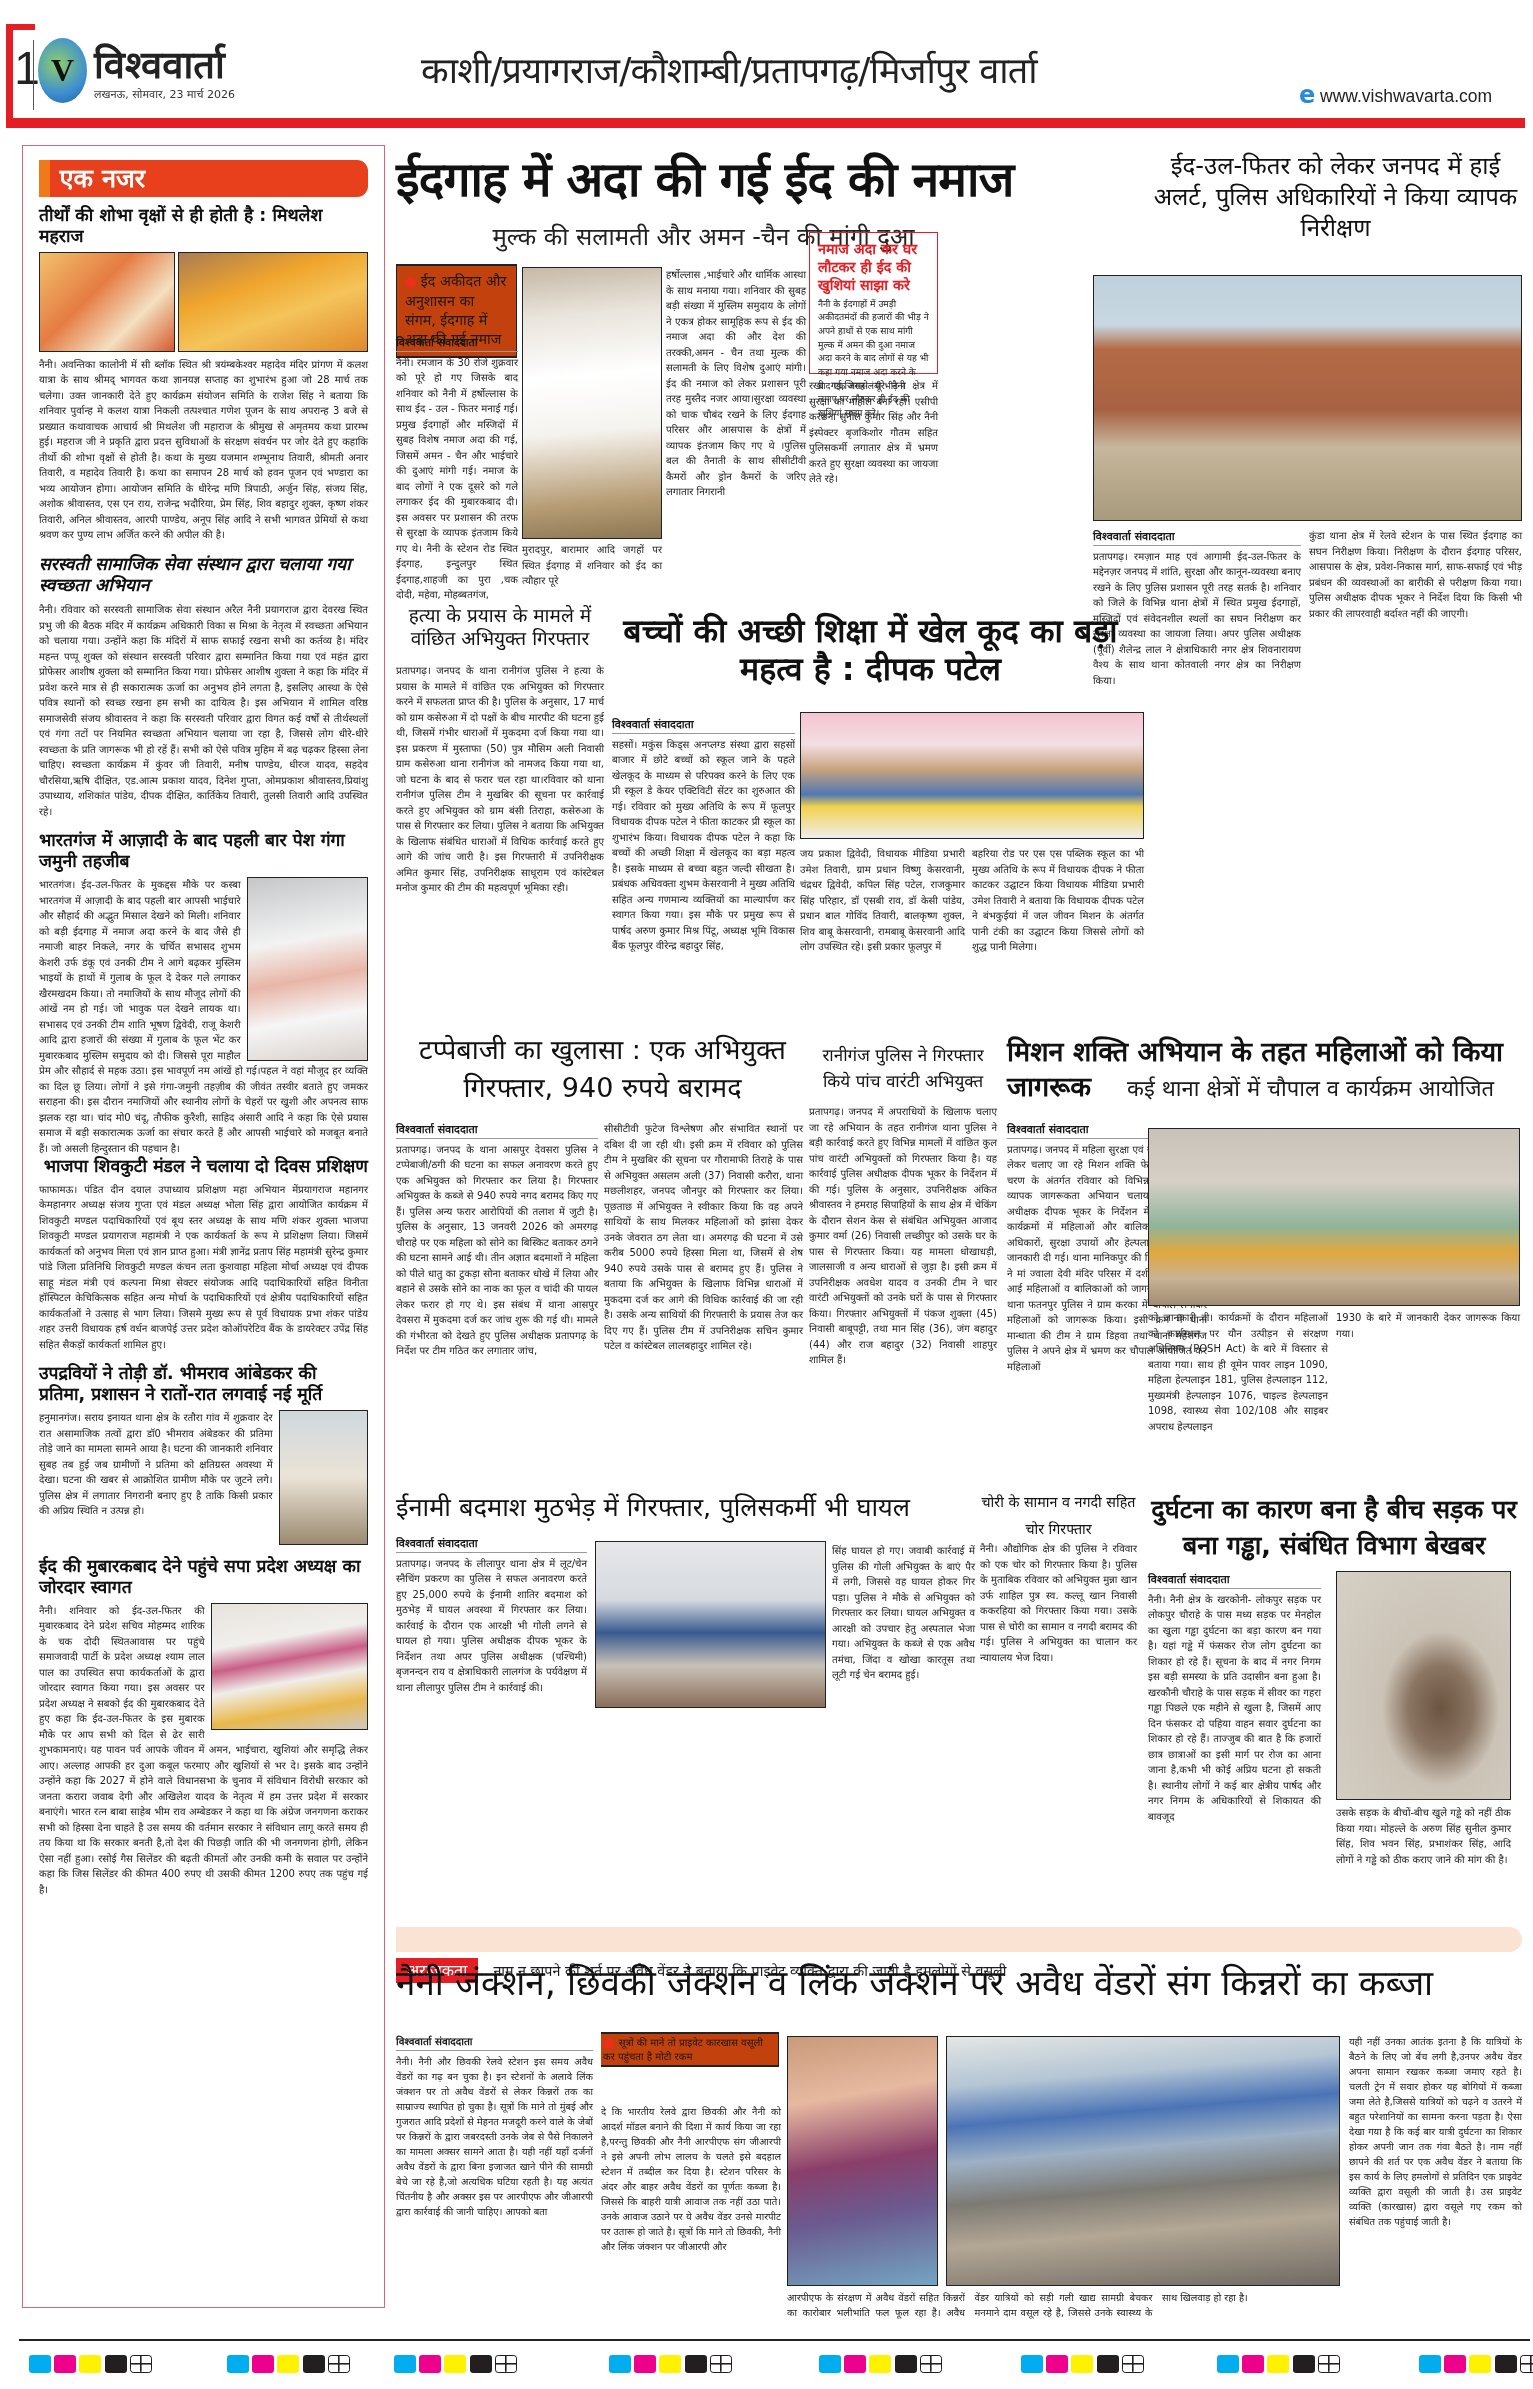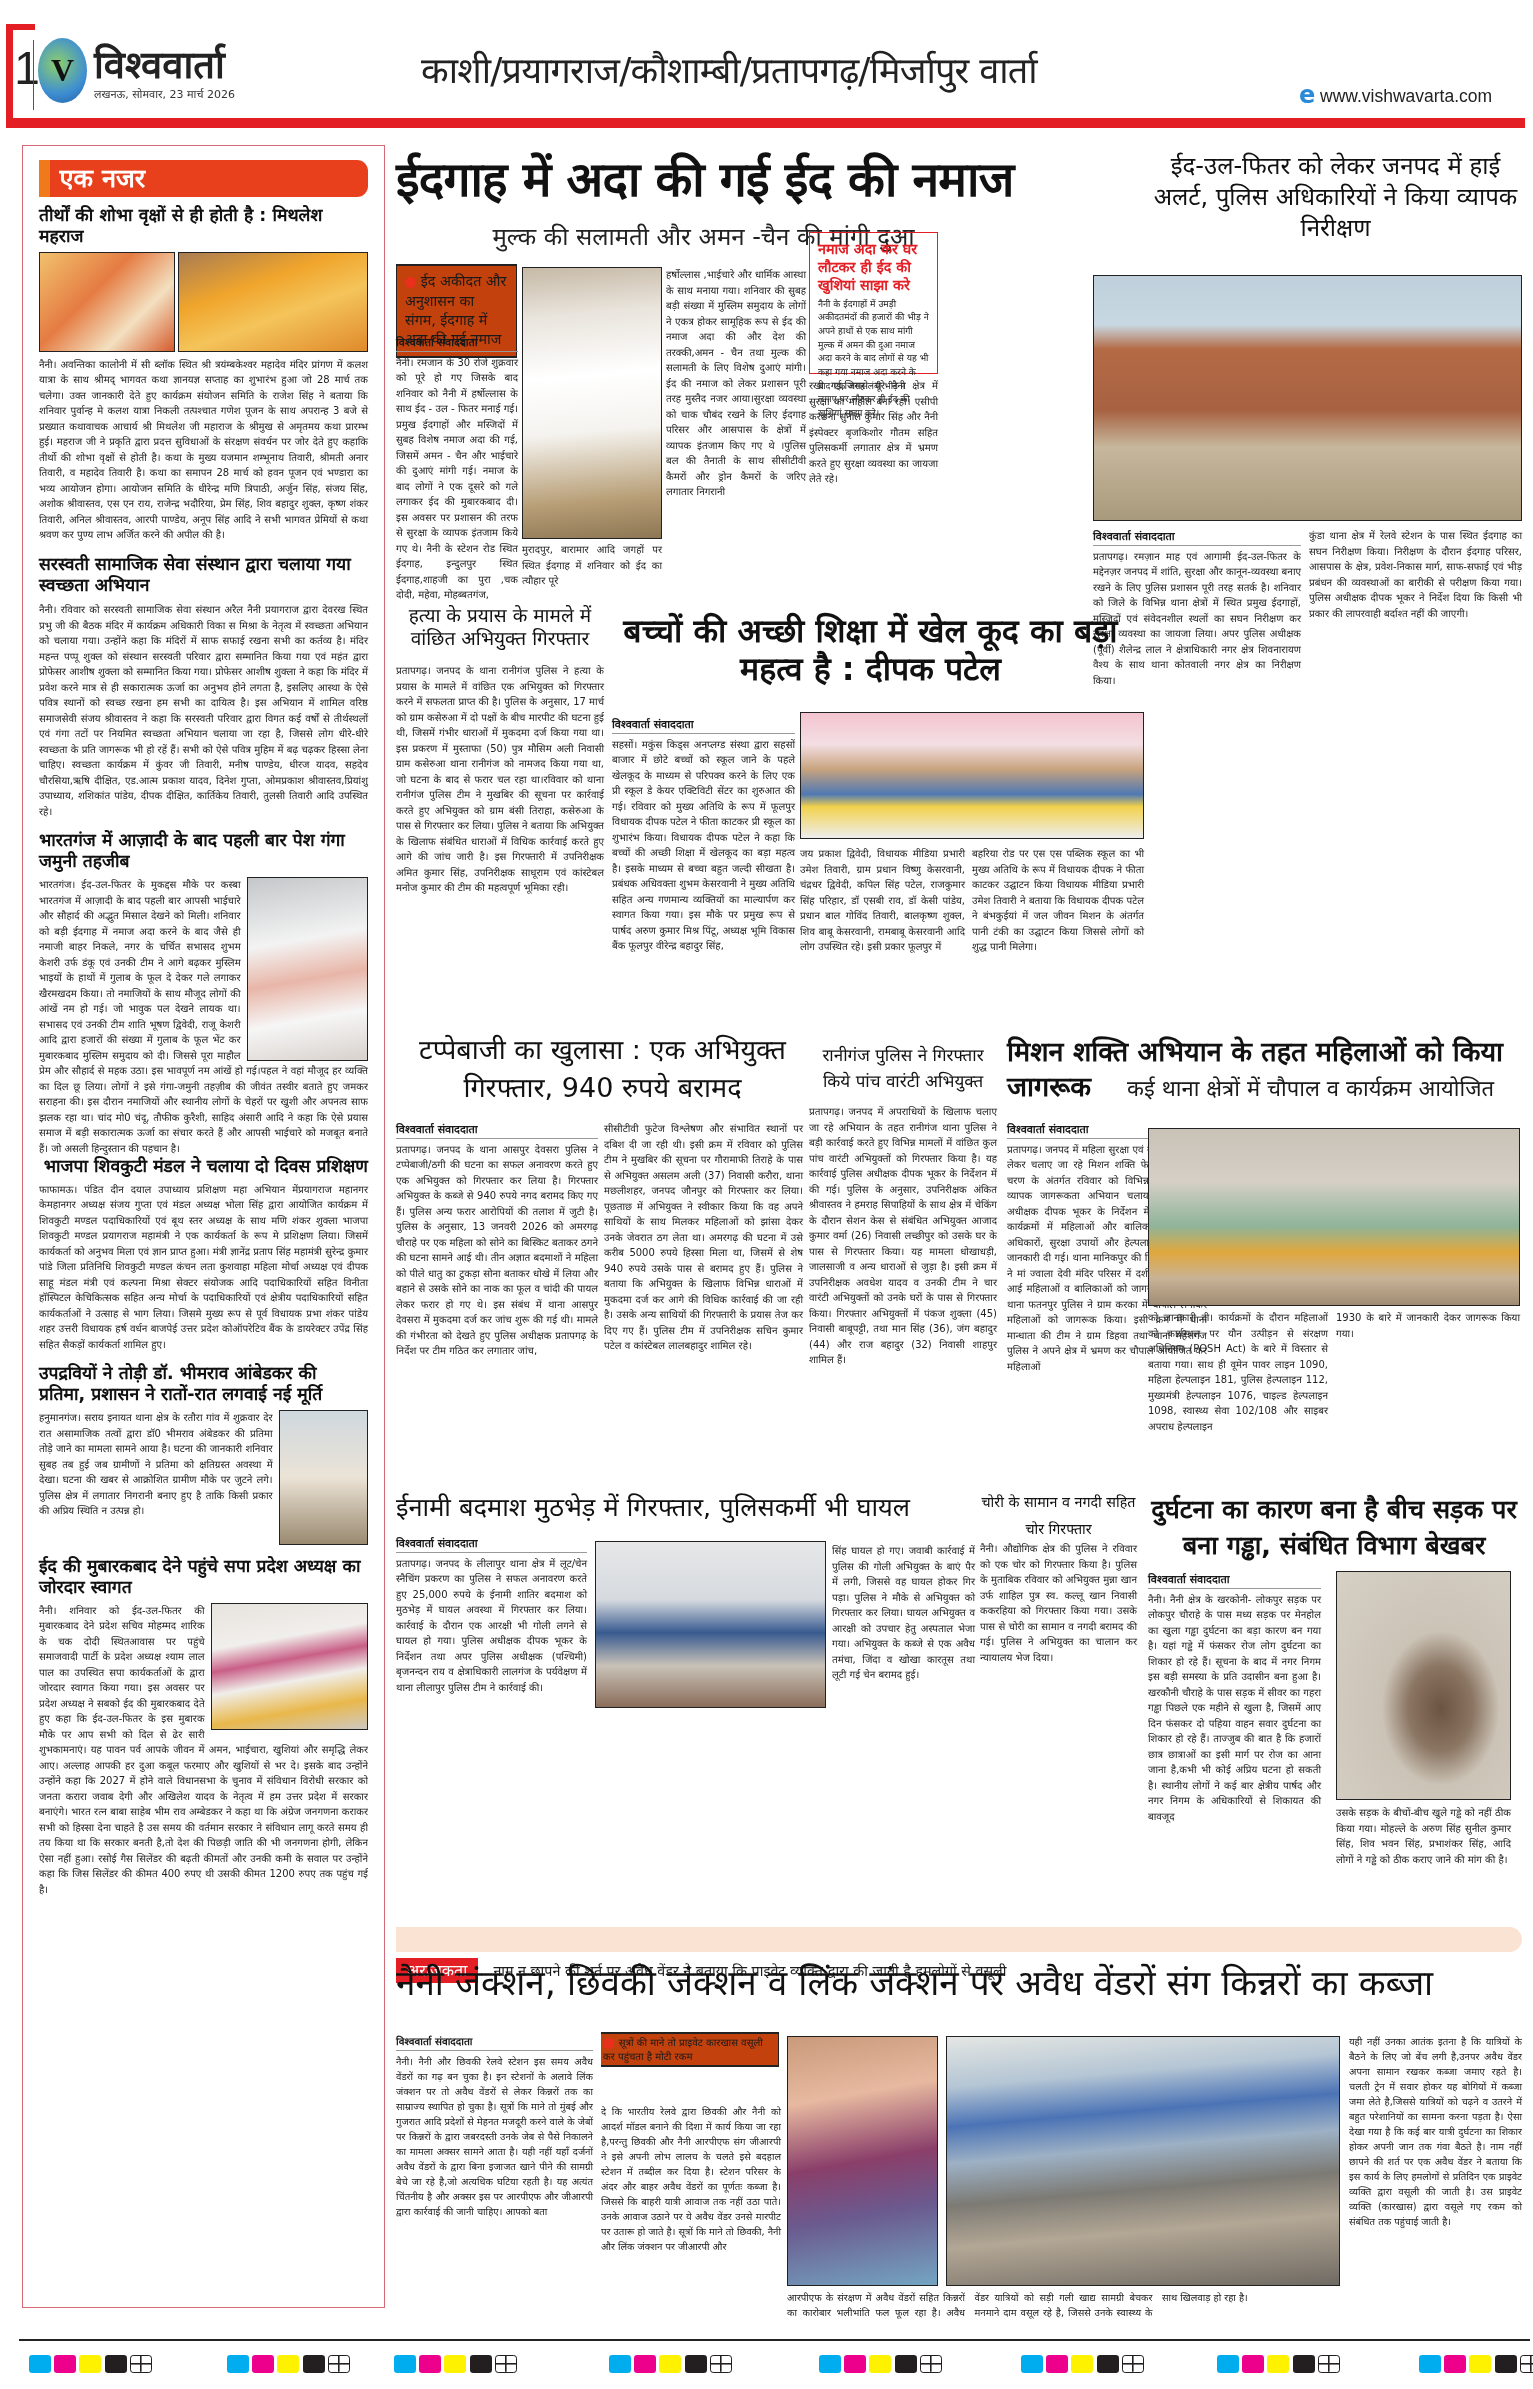--- a/index.html
+++ b/index.html
@@ -53,21 +53,21 @@
 
   <div style="padding:0 16px;">
 
     <div class="hdr" style="font-size:17.5px; margin-top:8px;">तीर्थों की शोभा वृक्षों से ही होती है : मिथलेश महराज</div>
     <div style="display:flex; gap:3.2px; margin-top:4.8px; height:100px;">
       <div class="photo" style="flex:1; background:linear-gradient(135deg,#f1c16c,#e57c43 40%,#f3e0c0 70%,#d55b2c);"></div>
       <div class="photo" style="flex:1.4; background:linear-gradient(160deg,#a97c52,#f0a52c 35%,#f4c45a 60%,#e08a2b);"></div>
     </div>
     <div class="body" style="margin-top:4.8px; font-size:10px;">नैनी। अवन्तिका कालोनी में सी ब्लॉक स्थित श्री त्रयंम्बकेश्वर महादेव मंदिर प्रांगण में कलश यात्रा के साथ श्रीमद् भागवत कथा ज्ञानयज्ञ सप्ताह का शुभारंभ हुआ जो 28 मार्च तक चलेगा। उक्त जानकारी देते हुए कार्यक्रम संयोजन समिति के राजेश सिंह ने बताया कि शनिवार पुर्वान्ह मे कलश यात्रा निकली तत्पश्चात गणेश पूजन के साथ अपरान्ह 3 बजे से प्रख्यात कथावाचक आचार्य श्री मिथलेश जी महाराज के श्रीमुख से अमृतमय कथा प्रारम्भ हुई। महराज जी ने प्रकृति द्वारा प्रदत्त सुविधाओं के संरक्षण संवर्धन पर जोर देते हुए कहाकि तीर्थो की शोभा वृक्षों से होती है। कथा के मुख्य यजमान शम्भूनाथ तिवारी, श्रीमती अनार तिवारी, व महादेव तिवारी है। कथा का समापन 28 मार्च को हवन पूजन एवं भण्डारा का भव्य आयोजन होगा। आयोजन समिति के धीरेन्द्र मणि त्रिपाठी, अर्जुन सिंह, संजय सिंह, अशोक श्रीवास्तव, एस एन राय, राजेन्द्र भदौरिया, प्रेम सिंह, शिव बहादुर शुक्ल, कृष्ण शंकर तिवारी, अनिल श्रीवास्तव, आरपी पाण्डेय, अनूप सिंह आदि ने सभी भागवत प्रेमियों से कथा श्रवण कर पुण्य लाभ अर्जित करने की अपील की है।</div>
 
-    <div class="hdr" style="font-size:17.5px; margin-top:11px;">सरस्वती सामाजिक सेवा संस्थान द्वारा चलाया गया स्वच्छता अभियान</div>
+    <div class="hdr" style="font-size:17.5px; margin-top:11px;font-style:italic;">सरस्वती सामाजिक सेवा संस्थान द्वारा चलाया गया स्वच्छता अभियान</div>
     <div class="body" style="margin-top:6.4px; font-size:10px;">नैनी। रविवार को सरस्वती सामाजिक सेवा संस्थान अरैल नैनी प्रयागराज द्वारा देवरख स्थित प्रभु जी की बैठक मंदिर में कार्यक्रम अधिकारी विका स मिश्रा के नेतृत्व में स्वच्छता अभियान को चलाया गया। उन्होंने कहा कि मंदिरों में साफ सफाई रखना सभी का कर्तव्य है। मंदिर महन्त पप्पू शुक्ल को संस्थान सरस्वती परिवार द्वारा सम्मानित किया गया एवं महंत द्वारा प्रोफेसर आशीष शुक्ला को सम्मानित किया गया। प्रोफेसर आशीष शुक्ला ने कहा कि मंदिर में प्रवेश करने मात्र से ही सकारात्मक ऊर्जा का अनुभव होने लगता है, इसलिए आस्था के ऐसे पवित्र स्थानों को स्वच्छ रखना हम सभी का दायित्व है। इस अभियान में शामिल वरिष्ठ समाजसेवी संजय श्रीवास्तव ने कहा कि सरस्वती परिवार द्वारा विगत कई वर्षों से तीर्थस्थलों एवं गंगा तटों पर नियमित स्वच्छता अभियान चलाया जा रहा है, जिससे लोग धीरे-धीरे स्वच्छता के प्रति जागरूक भी हो रहें हैं। सभी को ऐसे पवित्र मुहिम में बढ़ चढ़कर हिस्सा लेना चाहिए। स्वच्छता कार्यक्रम में कुंवर जी तिवारी, मनीष पाण्डेय, धीरज यादव, सहदेव चौरसिया,ऋषि दीक्षित, एड.आत्म प्रकाश यादव, दिनेश गुप्ता, ओमप्रकाश श्रीवास्तव,प्रियांशु उपाध्याय, शशिकांत पांडेय, दीपक दीक्षित, कार्तिकेय तिवारी, तुलसी तिवारी आदि उपस्थित रहे।</div>
 
     <div class="hdr" style="font-size:17.5px; margin-top:11px;">भारतगंज में आज़ादी के बाद पहली बार पेश गंगा जमुनी तहजीब</div>
     <div style="overflow:hidden; margin-top:4.8px;">
       <div class="photo" style="float:right; width:121px; height:184px; margin-left:6.4px; background:linear-gradient(170deg,#c4c7c9,#f3f3f3 35%,#e8b6a8 55%,#f6f6f6 75%,#d8d1cc);"></div>
       <div class="body" style="font-size:10px;">भारतगंज। ईद-उल-फितर के मुकद्दस मौके पर कस्बा भारतगंज में आज़ादी के बाद पहली बार आपसी भाईचारे और सौहार्द की अद्भुत मिसाल देखने को मिली। शनिवार को बड़ी ईदगाह में नमाज अदा करने के बाद जैसे ही नमाजी बाहर निकले, नगर के चर्चित सभासद शुभम केशरी उर्फ डंकू एवं उनकी टीम ने आगे बढ़कर मुस्लिम भाइयों के हाथों में गुलाब के फूल दे देकर गले लगाकर खैरमखदम किया। तो नमाजियों के साथ मौजूद लोगों की आंखें नम हो गई। जो भावुक पल देखने लायक था। सभासद एवं उनकी टीम शाति भूषण द्विवेदी, राजू केशरी आदि द्वारा हजारों की संख्या में गुलाब के फूल भेंट कर मुबारकबाद मुस्लिम समुदाय को दी। जिससे पूरा माहौल प्रेम और सौहार्द से महक उठा। इस भावपूर्ण नम आंखें हो गई।पहल ने वहां मौजूद हर व्यक्ति का दिल छू लिया। लोगों ने इसे गंगा-जमुनी तहज़ीब की जीवंत तस्वीर बताते हुए जमकर सराहना की। इस दौरान नमाजियों और स्थानीय लोगों के चेहरों पर खुशी और अपनत्व साफ झलक रहा था। चांद मो0 चंदू, तौफीक कुरैशी, साहिद अंसारी आदि ने कहा कि ऐसे प्रयास समाज में बड़ी सकारात्मक ऊर्जा का संचार करते हैं और आपसी भाईचारे को मजबूत बनाते हैं। जो असली हिन्दुस्तान की पहचान है।</div>
     </div>
 
     <div class="hdr" style="font-size:17.5px; margin-top:0;text-align:right;">भाजपा शिवकुटी मंडल ने चलाया दो दिवस प्रशिक्षण</div>
     <div class="body" style="margin-top:4.8px; font-size:10px;">फाफामऊ। पंडित दीन दयाल उपाध्याय प्रशिक्षण महा अभियान मेंप्रयागराज महानगर केमहानगर अध्यक्ष संजय गुप्ता एवं मंडल अध्यक्ष भोला सिंह द्वारा आयोजित कार्यक्रम में शिवकुटी मण्डल पदाधिकारियों एवं बूथ स्तर अध्यक्ष के साथ मणि शंकर शुक्ला भाजपा शिवकुटी मण्डल प्रयागराज महामंत्री ने एक कार्यकर्ता के रूप मे प्रशिक्षण लिया। जिसमें कार्यकर्ता को अनुभव मिला एवं ज्ञान प्राप्त हुआ। मंत्री ज्ञानेंद्र प्रताप सिंह महामंत्री सुरेन्द्र कुमार पांडे जिला प्रतिनिधि शिवकुटी मण्डल कंचन लता कुशवाहा महिला मोर्चा अध्यक्ष एवं दीपक साहू मंडल मंत्री एवं कल्पना मिश्रा सेक्टर संयोजक आदि पदाधिकारियों सहित विनीता हॉस्पिटल केचिकित्सक सहित अन्य मोर्चा के पदाधिकारियों एवं क्षेत्रीय पदाधिकारियों सहित कार्यकर्ताओं ने उत्साह से भाग लिया। जिसमे मुख्य रूप से पूर्व विधायक प्रभा शंकर पांडेय शहर उत्तरी विधायक हर्ष वर्धन बाजपेई उत्तर प्रदेश कोऑपरेटिव बैंक के डायरेक्टर उपेंद्र सिंह सहित सैकड़ों कार्यकर्ता शामिल हुए।</div>

